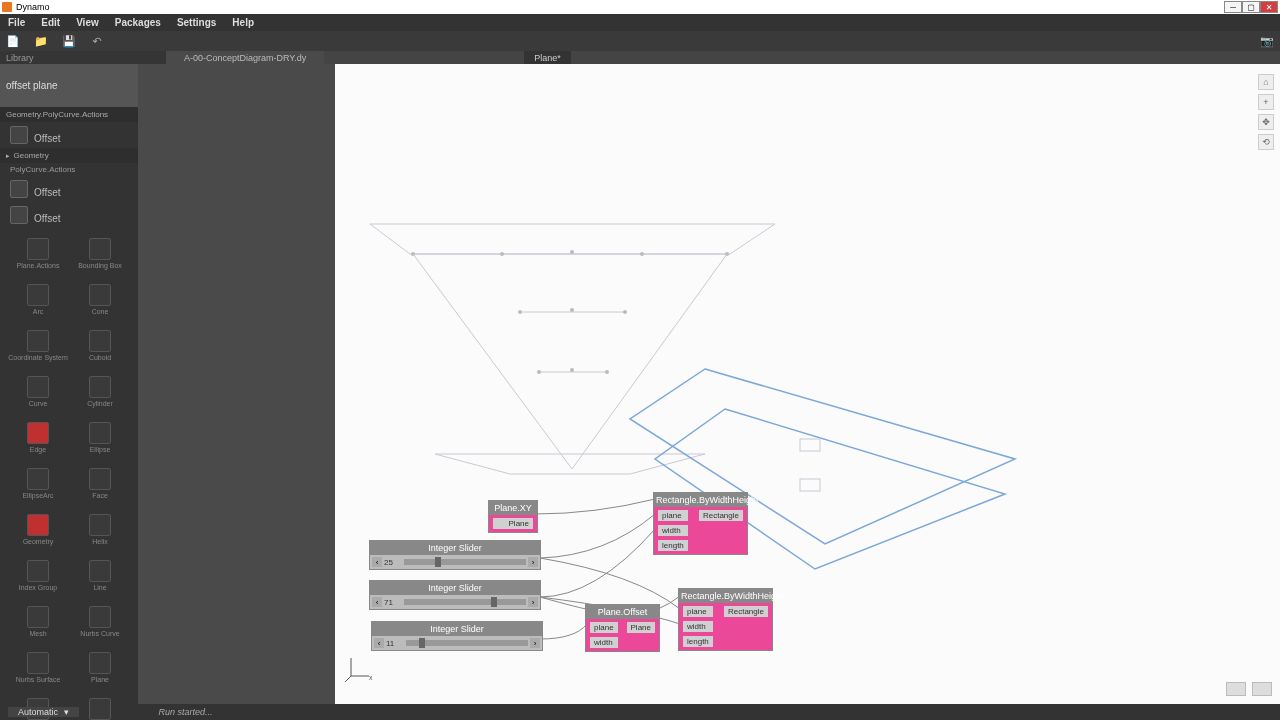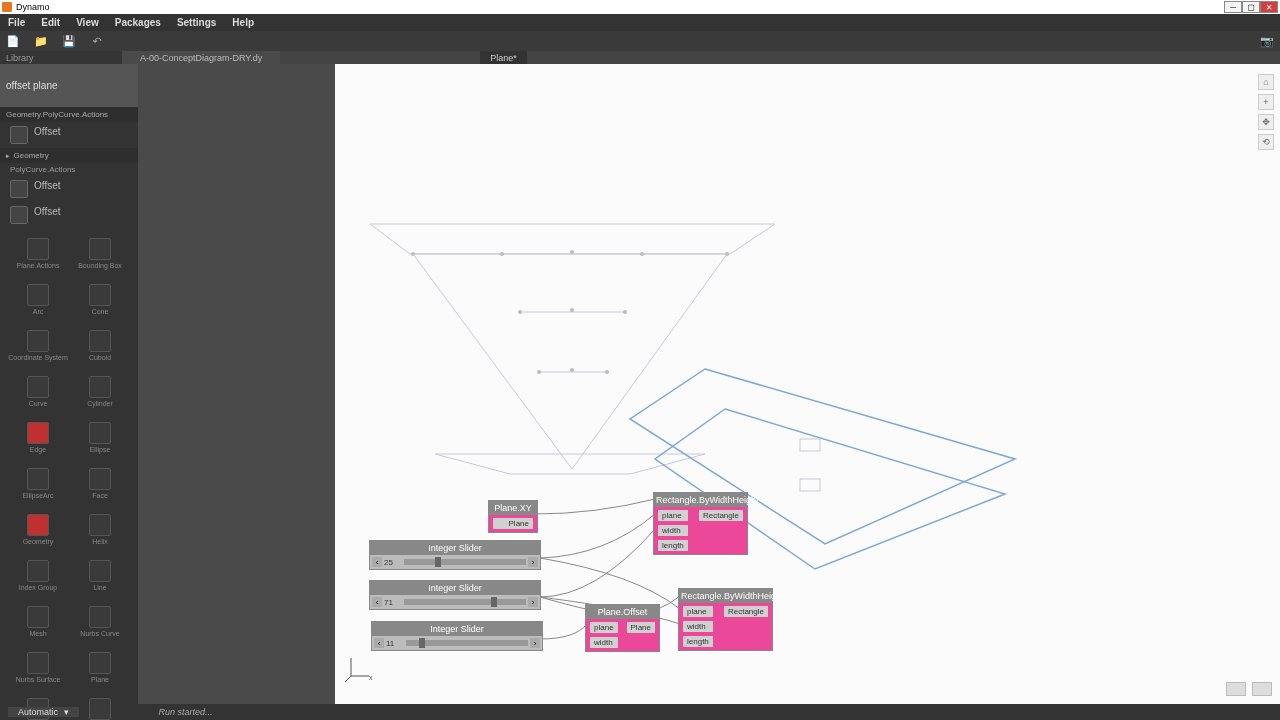--- a/index.html
+++ b/index.html
@@ -13,31 +13,31 @@
 .win-btn.close { background: #d04040; color: #fff; }
 
 .menubar { height: 17px; background: #333; display: flex; align-items: center; padding: 0 8px; gap: 16px; font-size: 10px; color: #ddd; font-weight: bold; }
 .menu-item { cursor: pointer; }
 
 .toolbar { height: 20px; background: #3a3a3a; display: flex; align-items: center; padding: 0 6px; gap: 14px; }
 .tool-icon { width: 14px; height: 14px; display: flex; align-items: center; justify-content: center; color: #aaa; font-size: 11px; cursor: pointer; }
 .toolbar-right { margin-left: auto; }
 
 .tab-strip { height: 13px; background: #444; display: flex; align-items: center; }
-.lib-header { width: 122px; background: #353535; color: #999; font-size: 9px; padding: 0 6px; display: flex; align-items: center; height: 100%; }
+.lib-header { width: 166px; background: #353535; color: #999; font-size: 9px; padding: 0 6px; display: flex; align-items: center; height: 100%; }
 .file-tab { background: #4a4a4a; color: #bbb; font-size: 9px; padding: 0 18px; height: 100%; display: flex; align-items: center; }
 .file-tab2 { background: #333; color: #ccc; font-size: 9px; padding: 0 10px; height: 100%; display: flex; align-items: center; margin-left: 200px; }
 
 .main { display: flex; height: 640px; }
 
 .library { width: 138px; background: #333; display: flex; flex-direction: column; }
 .search-box { background: #555; color: #ddd; font-size: 10px; padding: 16px 6px; border: none; }
 .lib-cat { color: #aaa; font-size: 8px; padding: 3px 6px; background: #2e2e2e; }
 .lib-cat2 { color: #aaa; font-size: 8px; padding: 3px 6px; background: #2e2e2e; display: flex; align-items: center; gap: 4px; }
-.lib-item { display: flex; align-items: flex-start; gap: 6px; padding: 4px 10px; color: #bbb; font-size: 10px; cursor: pointer; }
+.lib-item { display: flex; align-items: flex-end; gap: 6px; padding: 4px 10px; color: #bbb; font-size: 10px; cursor: pointer; }
 .lib-icon { width: 18px; height: 18px; border: 1px solid #666; border-radius: 2px; background: #444; }
 .lib-subcat { color: #999; font-size: 8px; padding: 2px 10px; }
 .icon-grid { display: grid; grid-template-columns: repeat(2, 1fr); gap: 2px; padding: 4px 8px; }
 .grid-cell { height: 44px; display: flex; flex-direction: column; align-items: center; justify-content: center; cursor: pointer; }
 .grid-icon { width: 22px; height: 22px; border: 1px solid #555; border-radius: 2px; background: #3a3a3a; margin-bottom: 2px; }
 .grid-label { color: #888; font-size: 7px; text-align: center; line-height: 8px; }
 .red-icon { background: #c03030; }
 
 .mid-panel { width: 197px; background: #4a4a4a; }
 

